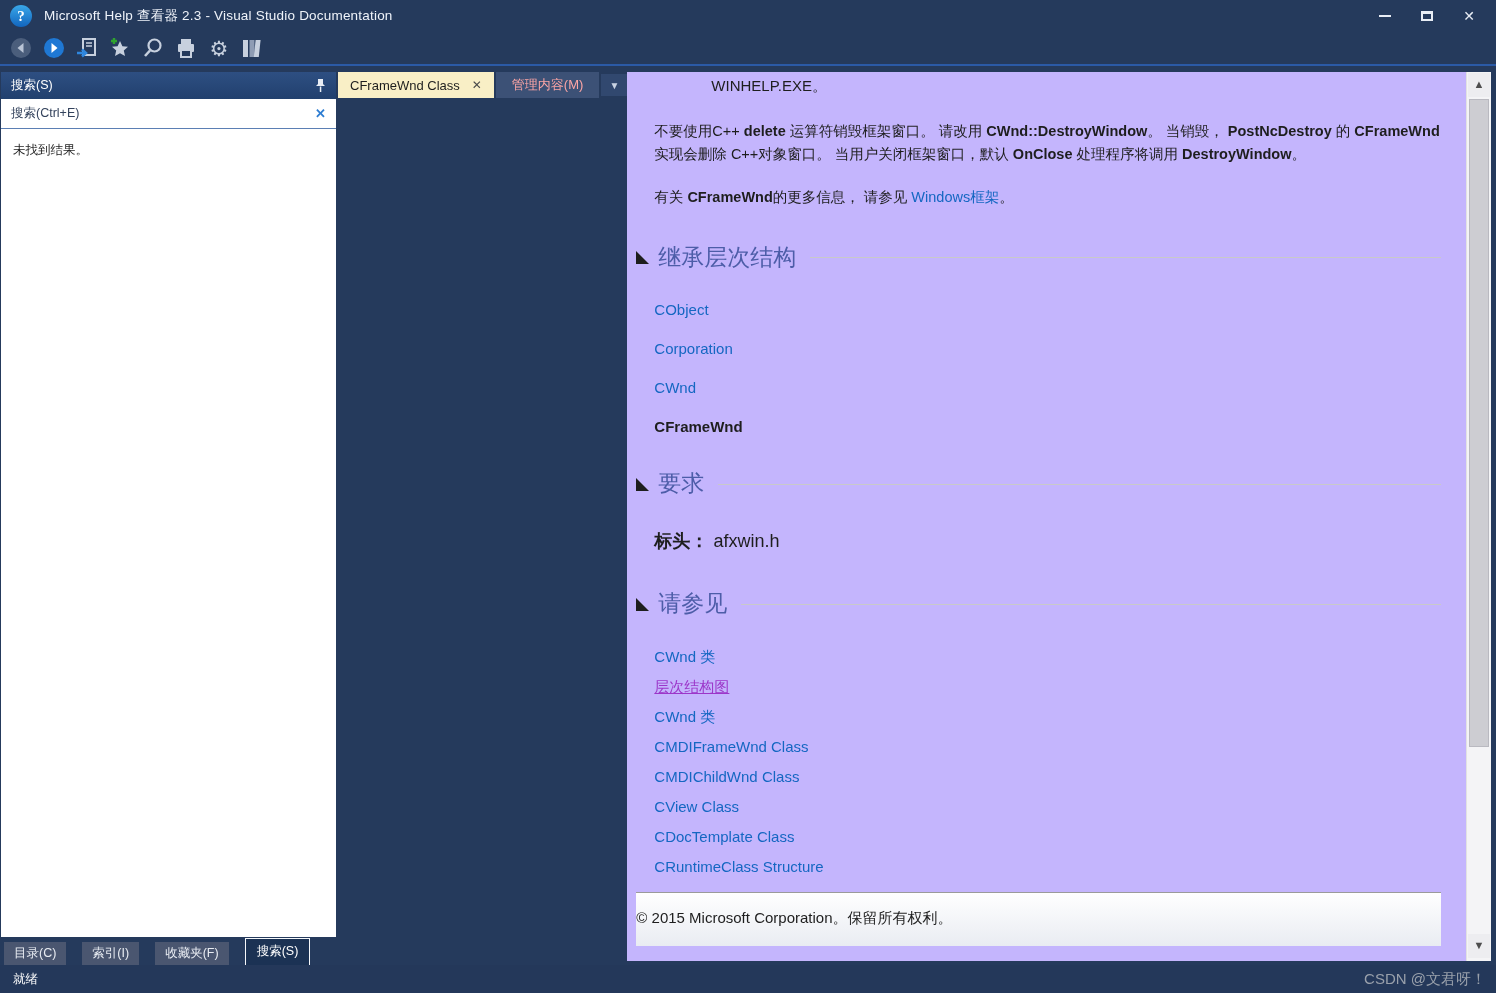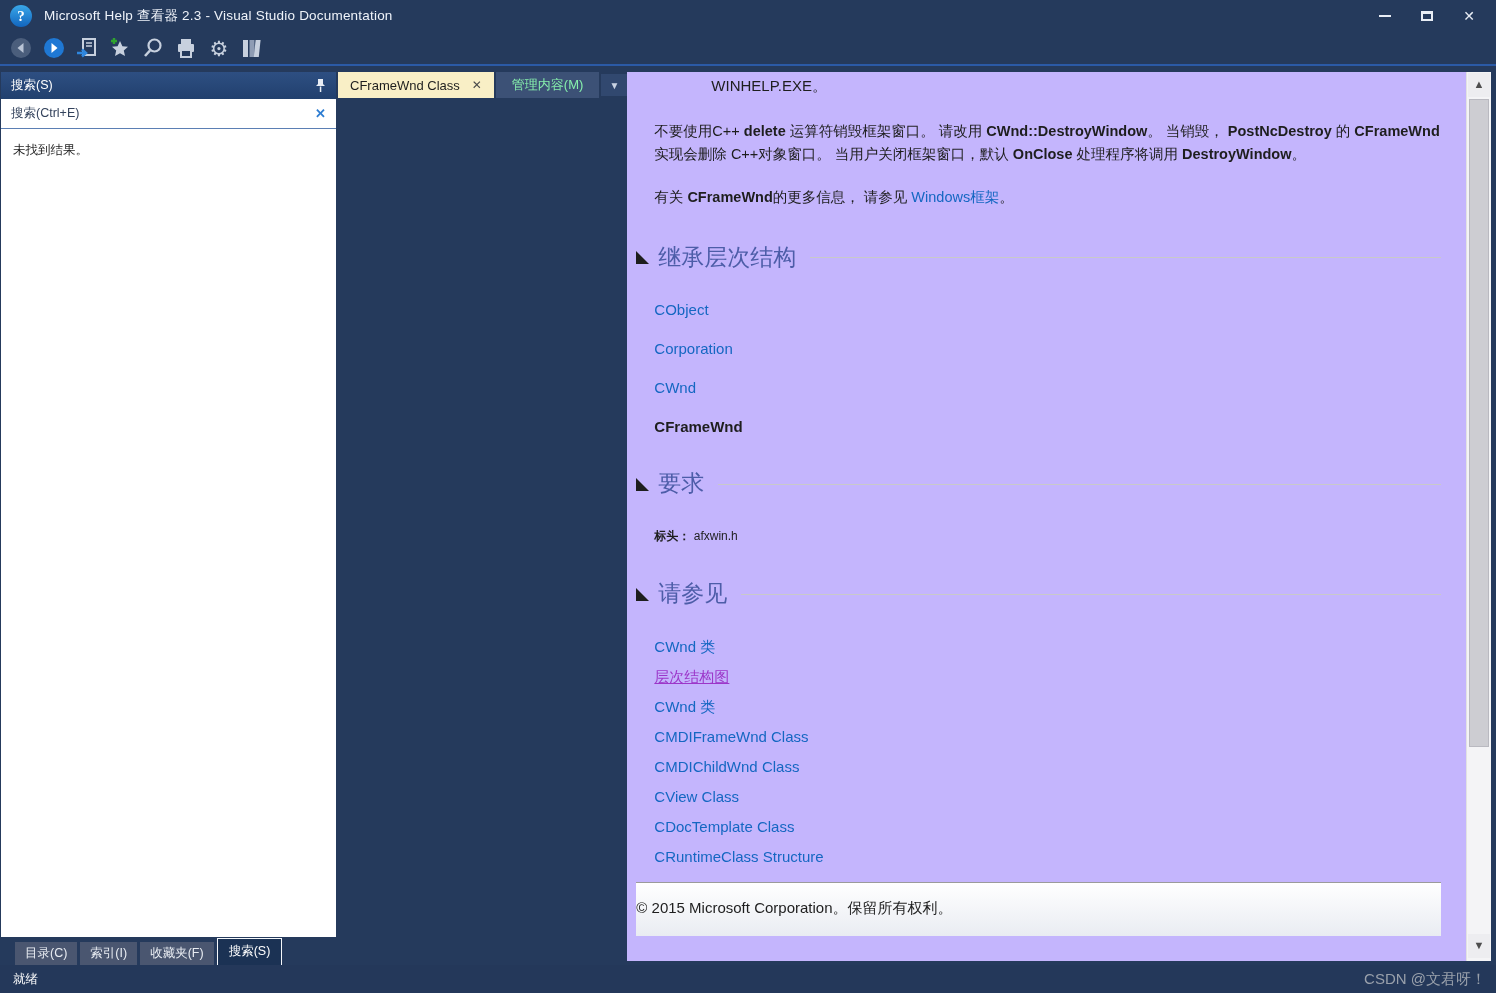--- a/index.html
+++ b/index.html
@@ -40,40 +40,40 @@
     padding:0 10px; position:relative; }
   .pin { position:absolute; right:9px; top:6px; }
   .search-row { height:30px; background:#FFFFFF; border-bottom:1px solid #5B7FB4;
     display:flex; align-items:center; padding:0 10px; position:relative;justify-content:space-between; }
   .search-text { font-size:12.5px; color:#33425C; flex:1; }
   .search-clear { color:#2D7DD2; font-weight:bold; font-size:13px; }
   .side-body { flex:1; padding:13px 12px; font-size:12.5px; color:#1E1E1E; }
 
   
   .side-tabs { position:absolute; left:1px; top:937px; width:337px; height:28px;
-    display:flex; align-items:flex-end; padding-left:14px; gap:3px; }
+    display:flex; align-items:flex-end; padding-left:3px; gap:16px; }
   .side-tab { background:#4A5670; color:#E8ECF2; font-size:12.5px;
     padding:5px 10px 6px; line-height:1; }
   .side-tab.active { background:#1B3254; border:1px solid #F5F7FA; border-bottom:none;
     color:#FFFFFF; padding:6px 11px 8px; }
 
   
   .statusbar { position:absolute; left:0; right:0; bottom:0; height:28px;
     background:#24385A; color:#FFFFFF; display:flex; align-items:center;
     padding:0 10px 0 13px; font-size:12.5px; }
   .watermark { margin-left:auto; color:#99A0AB; font-size:15px; }
 
   
   .main { position:absolute; left:338px; top:72px; right:5px; bottom:32px;
     display:flex; flex-direction:row; }
   .doc-tabs { height:26px; display:flex; gap:2px; }
   .doc-tab { display:flex; align-items:center; font-size:13px; padding:0 12px; }
   .doc-tab.active { background:#F9EFC6; color:#1E1E1E; }
   .doc-tab.active .tab-close { margin-left:12px; color:#4A4A4A; font-size:12px; }
-  .doc-tab.inactive { background:#3C5176; color:#86efac; padding:0 16px; }
+  .doc-tab.inactive { background:#3C5176; color:#fca5a5; padding:0 16px; }
   .tab-overflow { margin-left:auto; width:26px; height:22px; margin-top:2px;
     background:#31486F; color:#C9D3E3; font-size:10px;
     display:flex; align-items:center; justify-content:center; }
   .tab-underline { height:3px; background:#F9EFC6; }
 
   .content { flex:1; background:#c4b5fd; position:relative; overflow:hidden;
     padding:0 50px 0 9px; font-size:14.5px; line-height:1.6; }
   .indent { margin-left:18px; }
   .clip-line { margin:2px 0 0 75px; font-size:15px; }
   .para1 { margin-top:22px; }
@@ -83,21 +83,21 @@
   .t-visited { color:#9C36C9; text-decoration:underline; }
   .t-bold { font-weight:bold; color:#1E1E1E; }
 
   .section-head { display:flex; align-items:center; margin:30px 0 24px 0;
     font-family:"Liberation Serif", serif; font-size:23px; color:#4D5DA8; }
   .tri { margin-right:9px; flex:none; display:block; }
   .head-rule { flex:1; height:1px; background:#C9C9C9; margin-left:14px; }
 
   .hier .doc-link-item { margin:0 0 20px 18px; font-size:15px; line-height:19px; }
   .seealso .doc-link-item { margin:0 0 11px 18px; font-size:15px; line-height:19px; }
-  .req-line { margin:0 0 0 18px; font-size:12px; }
+  .req-line { margin:0 0 0 18px; font-size:18px; }
   .group-label { margin:0 0 8px 18px; font-weight:bold; font-size:14px; }
 
   .doc-footer { margin-top:16px; border-top:1px solid #9B9B9B;
     background:linear-gradient(#FFFFFF,#E9ECF2); padding:13px 0 16px 0;
     font-size:15px; min-height:54px; }
 
   
   .scrollbar { position:absolute; top:0; right:0; width:25px; bottom:0;
     background:#F4F4F6; border-left:1px solid #E2E2E2; }
   .scroll-btn { position:absolute; left:1px; right:1px; height:24px;

